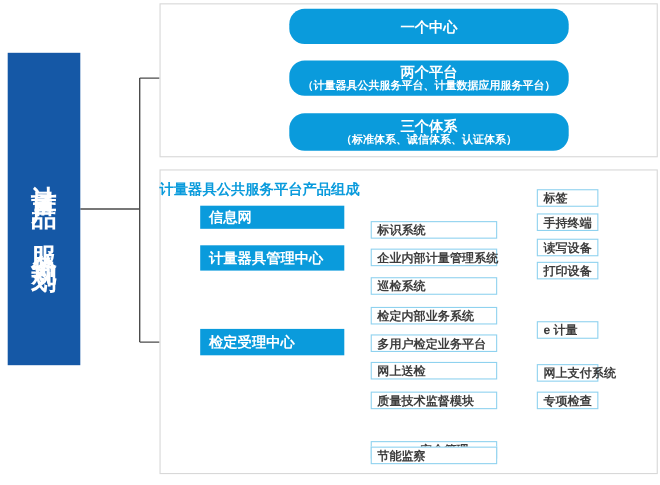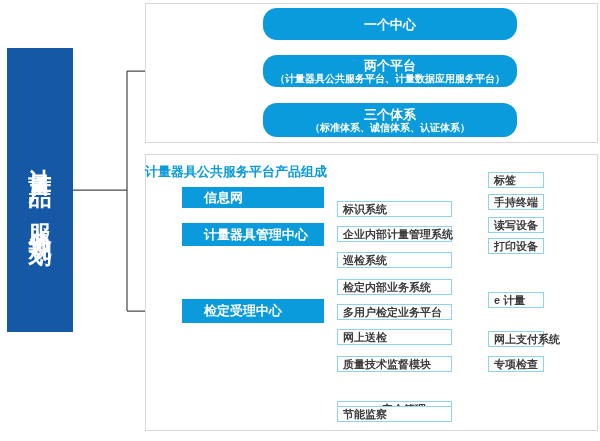--- a/index.html
+++ b/index.html
@@ -22,22 +22,22 @@
   .box-blue{
     position:absolute;background:#0a9bdc;color:#ffffff;box-sizing:border-box;
   }
   .box-summary{
     left:263px;width:254px;display:flex;flex-direction:column;
     align-items:center;justify-content:center;text-align:center;border-radius:14px;
   }
   .box-summary .t1{font-size:13px;font-weight:bold;line-height:15px;}
   .box-summary .t2{font-size:10px;font-weight:bold;line-height:12px;white-space:nowrap;}
   .box-center{
-    left:182px;width:142px;display:flex;align-items:center;
-    padding-left:22px;font-size:13px;font-weight:bold;white-space:nowrap;
+    left:182px;width:131px;display:flex;align-items:center;
+    padding-left:8px;font-size:13px;font-weight:bold;white-space:nowrap;
   }
   .box-leaf{
     position:absolute;background:#ffffff;border:1px solid #8fd2ef;box-sizing:border-box;
     display:flex;align-items:center;padding-left:5px;
     font-size:11px;font-weight:bold;color:#3d3d3d;white-space:nowrap;height:16px;
   }
   .leaf-mid{left:337px;width:115px;}
   .leaf-right{left:488px;width:56px;}
   #composition-title{
     position:absolute;left:145px;top:163px;width:440px;text-align:left;

